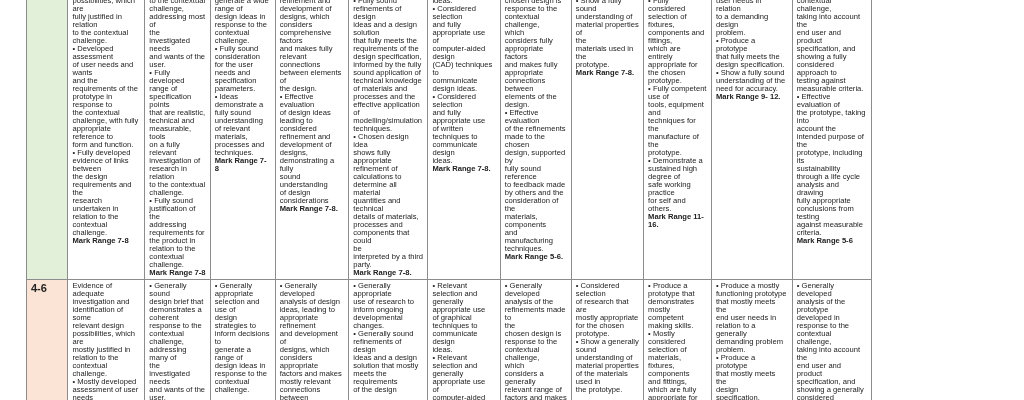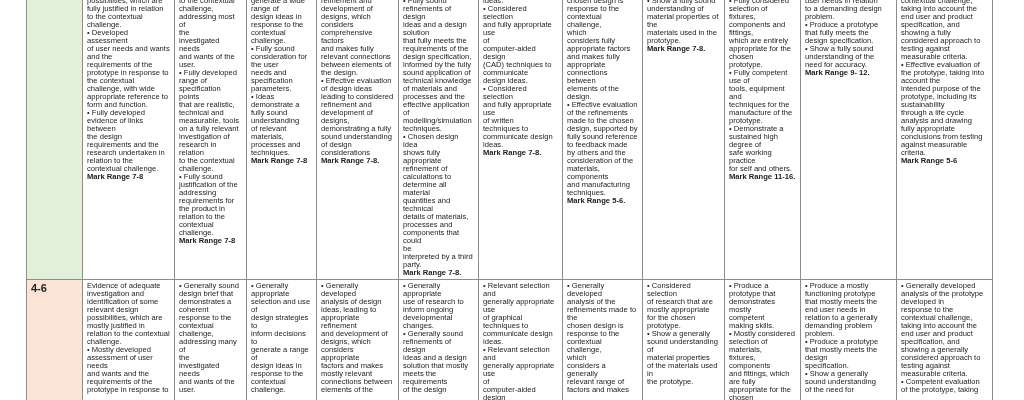--- a/index.html
+++ b/index.html
@@ -1,17 +1,17 @@
 <!DOCTYPE html>
 <html><head>
 <meta charset="utf-8">
 <style>
   html, body { margin: 0; padding: 0; background: #ffffff; }
   body { width: 1024px; height: 400px; overflow: hidden; position: relative; }
-  .sheet { position: absolute; left: 0; top: 0; width: 1024px; height: 400px; overflow: hidden; }
+  .sheet { position: absolute; left: 0; top: 0; width: 872px; height: 400px; overflow: hidden; }
   table.rubric {
     position: absolute; left: 26px; top: -6px;
     border-collapse: collapse;
     table-layout: fixed;
     font-family: "Liberation Sans", sans-serif;
     font-size: 7.6px;
     line-height: 8px;
     color: #222;
   }
   table.rubric td {
@@ -55,21 +55,21 @@
             <span class="line">possibilities, which are</span>
             <span class="line">fully justified in relation</span>
             <span class="line">to the contextual</span>
             <span class="line">challenge.</span>
             <span class="line">• Developed assessment</span>
             <span class="line">of user needs and wants</span>
             <span class="line">and the</span>
             <span class="line">requirements of the</span>
             <span class="line">prototype in response to</span>
             <span class="line">the contextual</span>
-            <span class="line">challenge, with wide</span>
+            <span class="line">challenge, with fully</span>
             <span class="line">appropriate reference to</span>
             <span class="line">form and function.</span>
             <span class="line">• Fully developed</span>
             <span class="line">evidence of links between</span>
             <span class="line">the design</span>
             <span class="line">requirements and the</span>
             <span class="line">research undertaken in</span>
             <span class="line">relation to the</span>
             <span class="line">contextual challenge.</span>
             <span class="mark">Mark Range 7-8</span>

